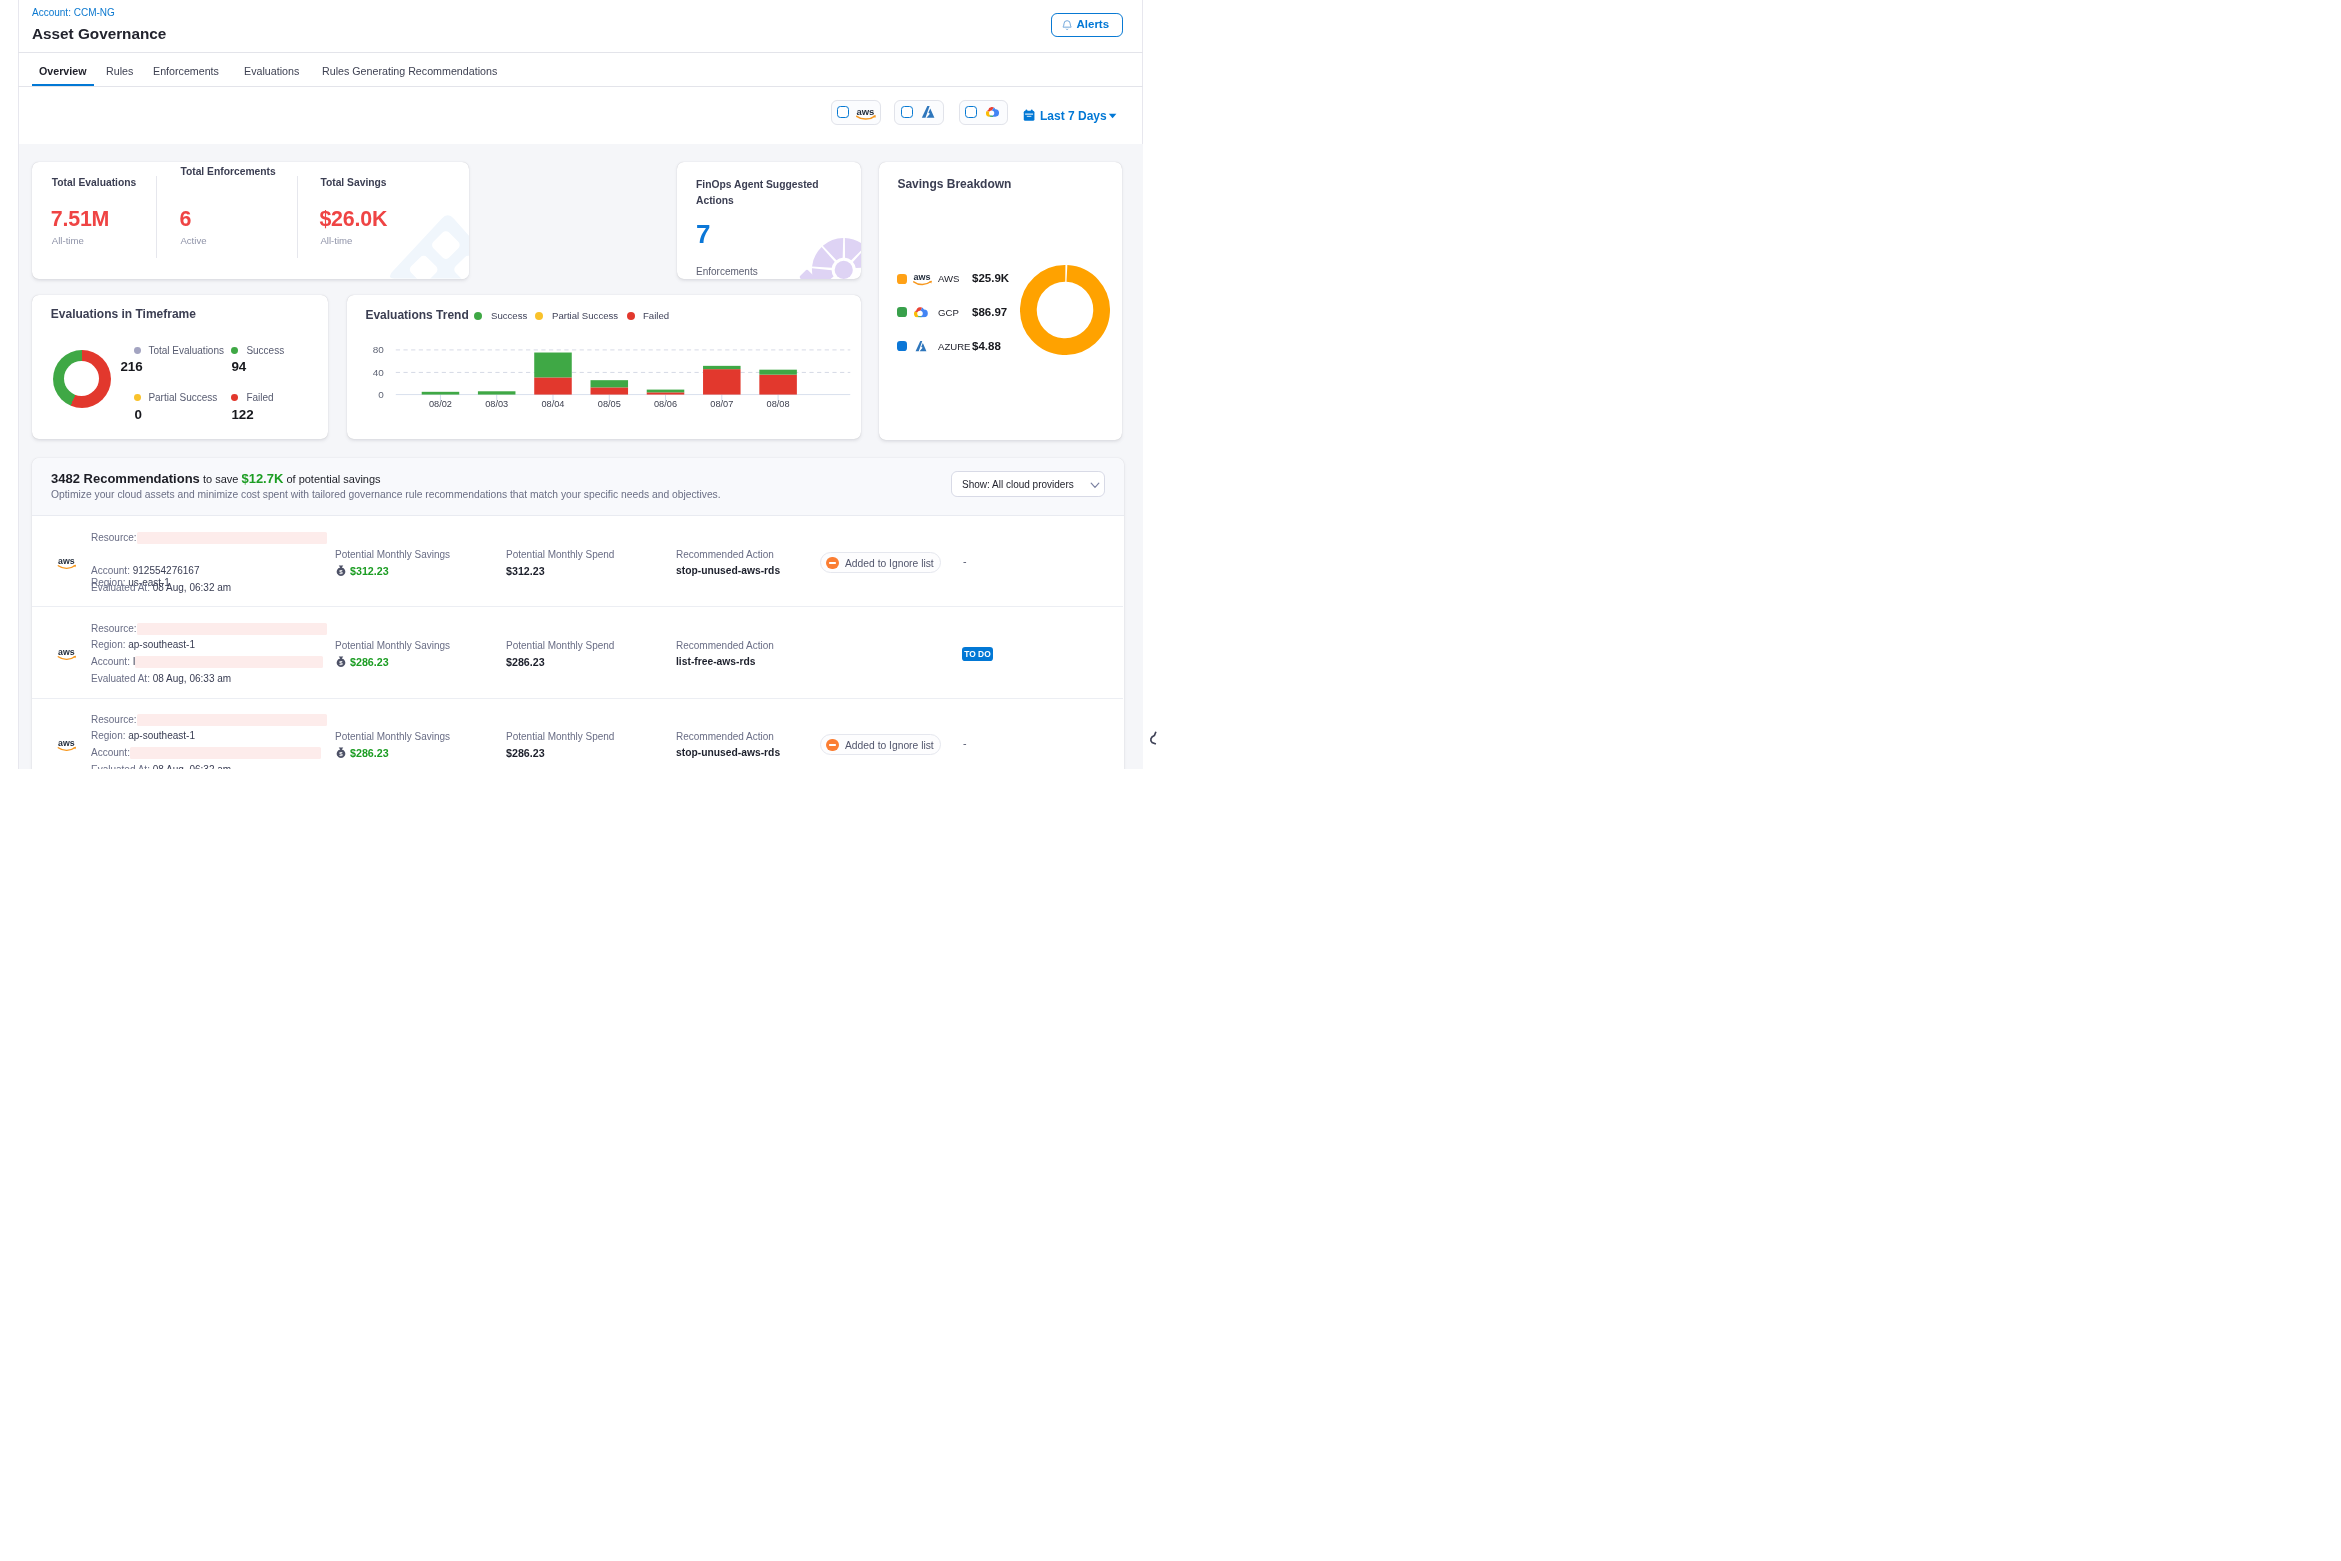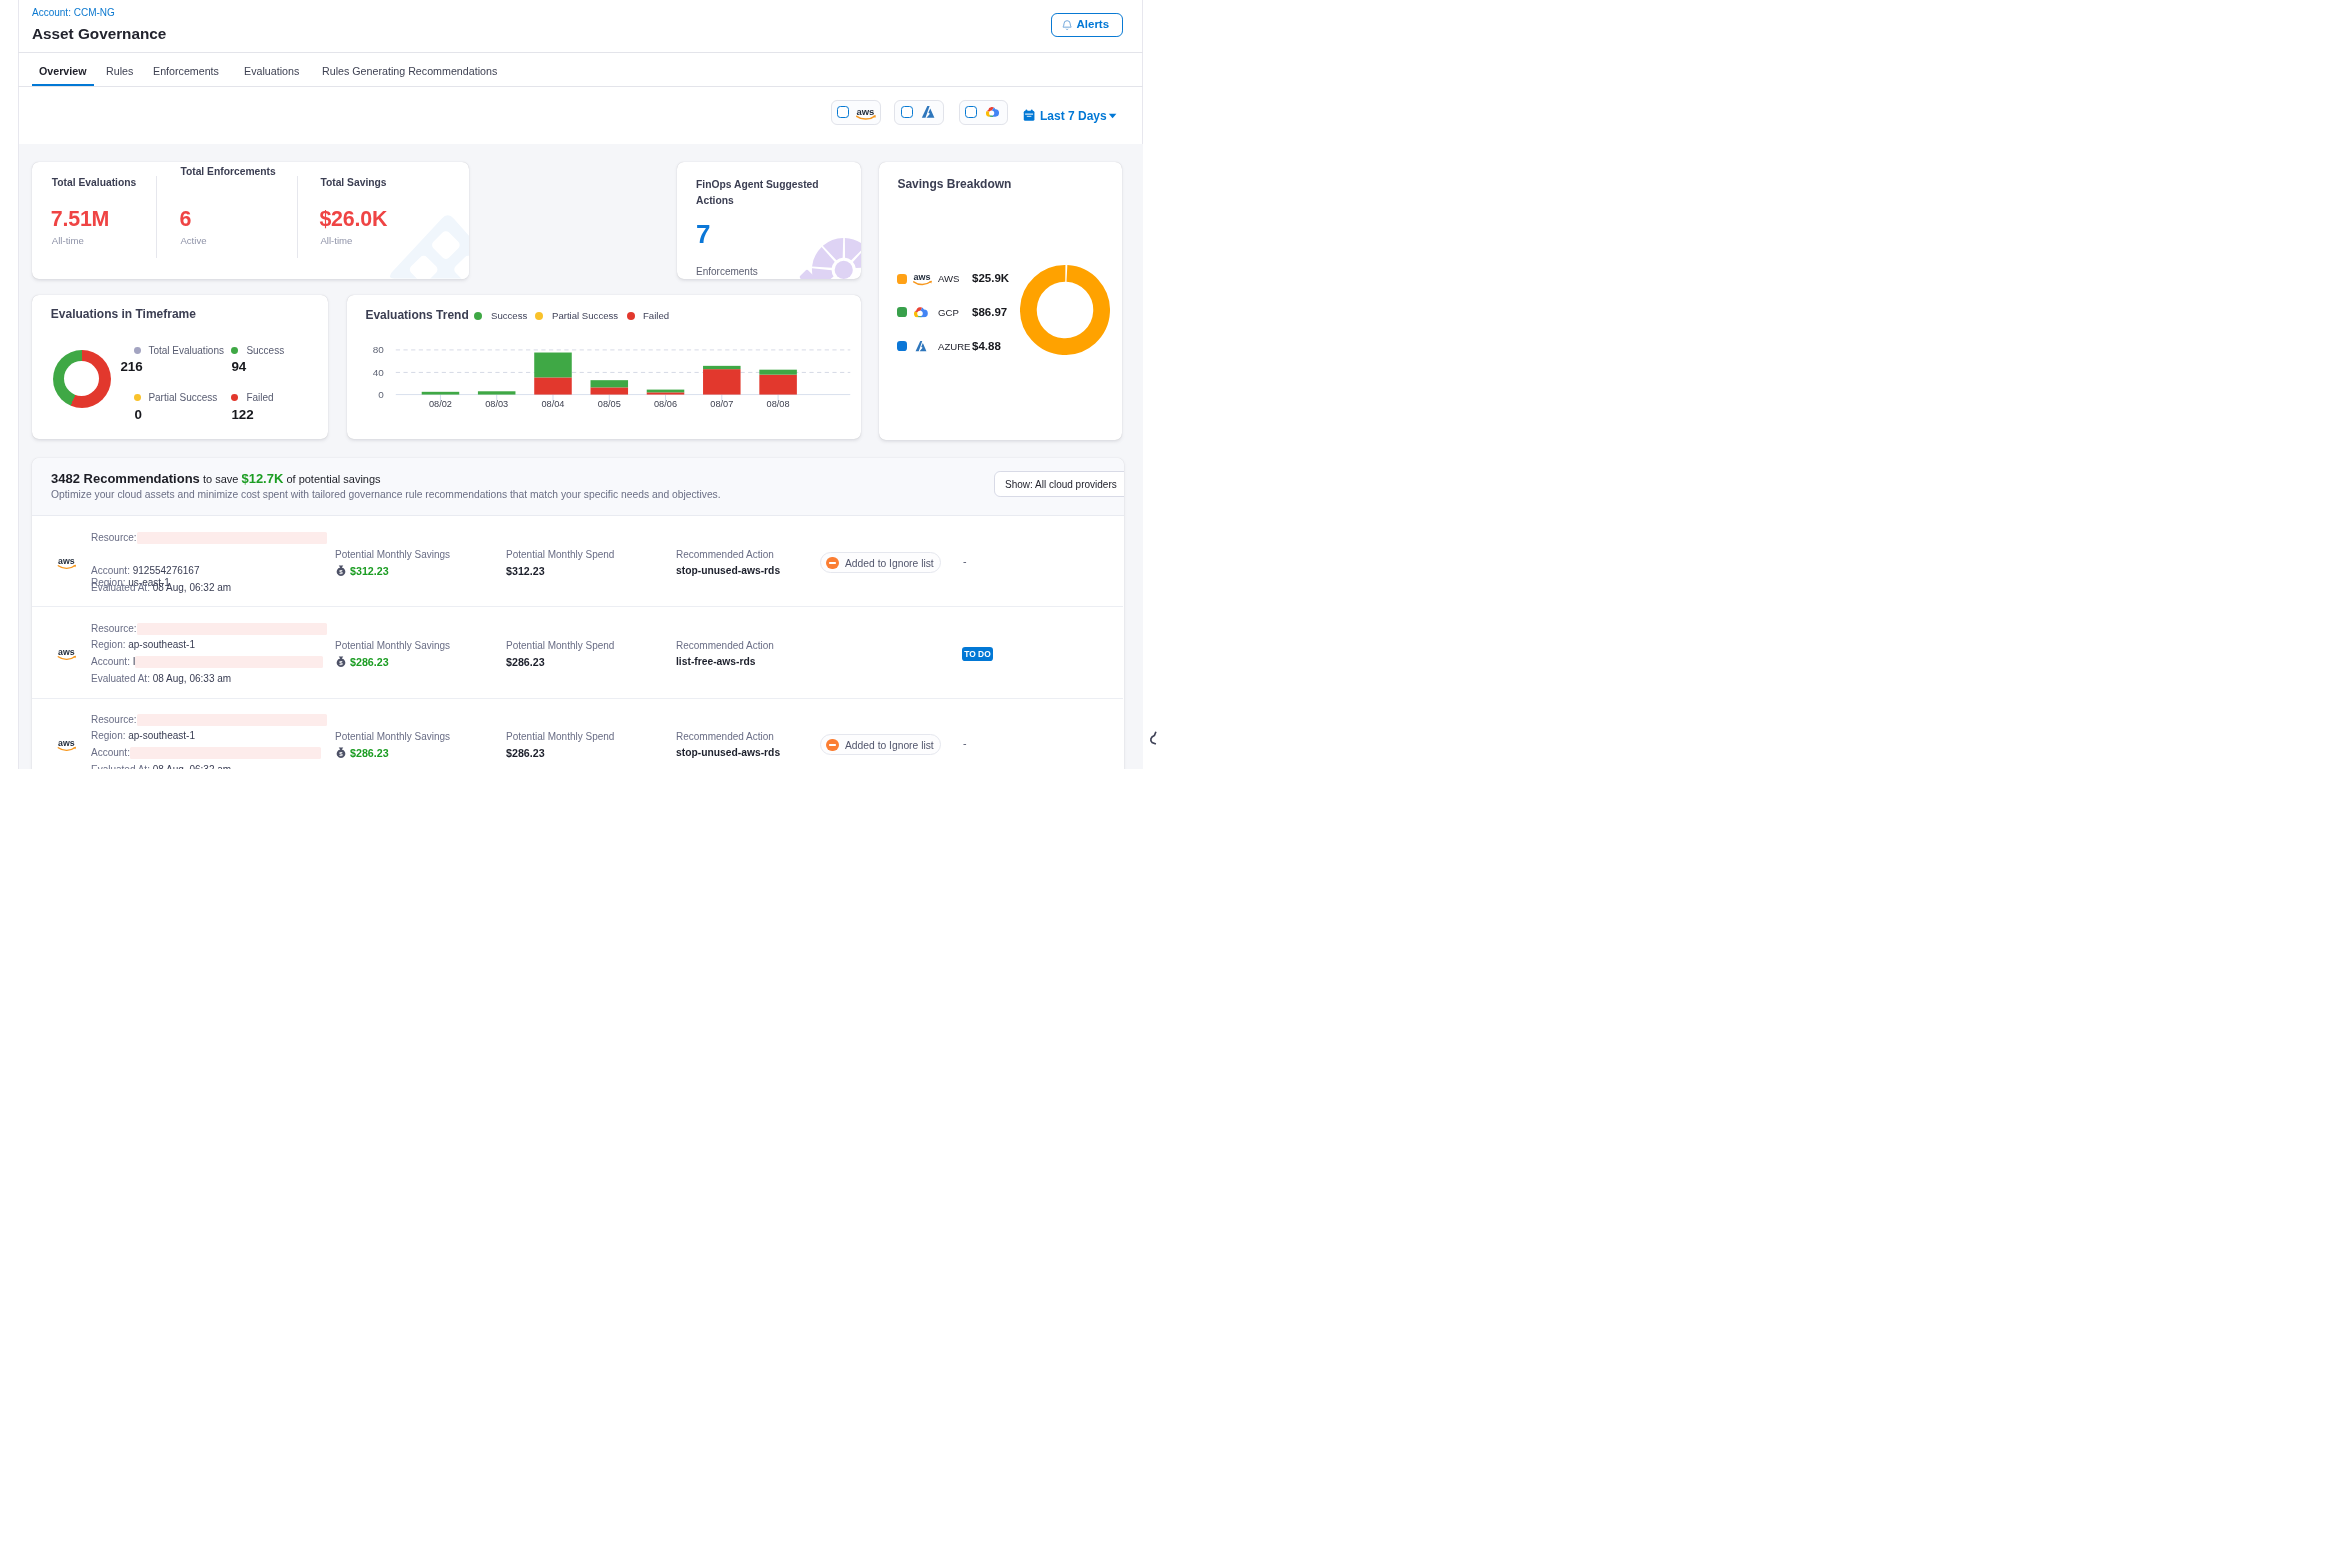--- a/index.html
+++ b/index.html
@@ -255,21 +255,21 @@
         </g>
       </svg>
     </div>
 
     <div class="card" style="left:13px;top:314px;width:1092px;height:337px;overflow:hidden;">
       <div class="abs" style="left:0;top:0;width:100%;height:58px;background:#f8f9fc;border-bottom:0.8px solid #e9ebf1;"></div>
       <div class="abs" style="left:19px;top:13.4px;font-size:13px;color:#1c1d25;">
         <span style="font-weight:bold;">3482 Recommendations</span><span style="font-size:11px;"> to save </span><span style="font-weight:bold;color:#1c9d23;">$12.7K</span><span style="font-size:11px;"> of potential savings</span>
       </div>
       <div class="abs" style="left:19px;top:31px;font-size:10.3px;color:#6b6f85;">Optimize your cloud assets and minimize cost spent with tailored governance rule recommendations that match your specific needs and objectives.</div>
-      <div class="abs" style="left:919px;top:13.3px;width:154px;height:26px;background:#fff;border:0.8px solid #d8dae6;border-radius:6.1px;margin-left:43px;">
+      <div class="abs" style="left:919px;top:13.3px;width:154px;height:26px;background:#fff;border:0.8px solid #d8dae6;border-radius:6.1px;">
         <div class="abs" style="left:10px;top:6.5px;font-size:10px;color:#23242e;">Show: All cloud providers</div>
         <svg class="abs" style="left:138px;top:10px;" width="10" height="6.9" viewBox="0 0 13 9">
             <path d="M1.5 1.5 L6.5 7 L11.5 1.5" stroke="#7e84a3" stroke-width="1.6" fill="none" stroke-linecap="round"></path>
           </svg>
       </div>
 
       <div class="abs" style="left:0;top:58px;width:1091px;height:91px;">
         <svg class="abs" style="left:25px;top:40px;" width="20.7" height="13.8" viewBox="0 0 40 26">
           <text x="2" y="16" font-size="17" font-weight="bold" fill="#252f3e" font-family="Liberation Sans">aws</text>
           <path d="M2.5 18.5 C 12 25.5, 26 25, 35 18" stroke="#f7981f" stroke-width="2.7" fill="none" stroke-linecap="round"></path>

